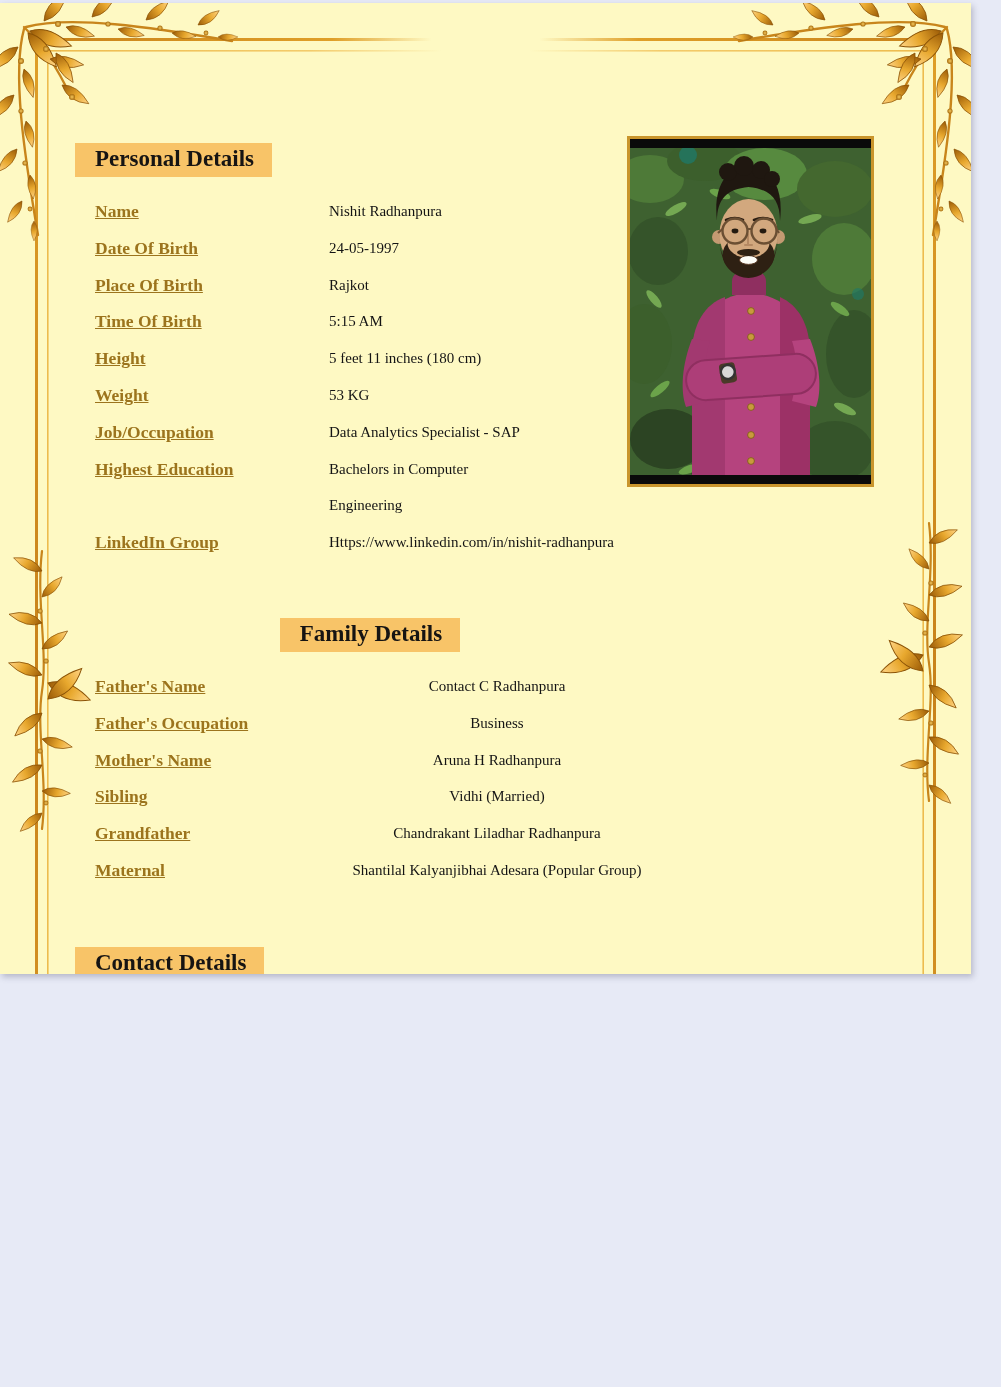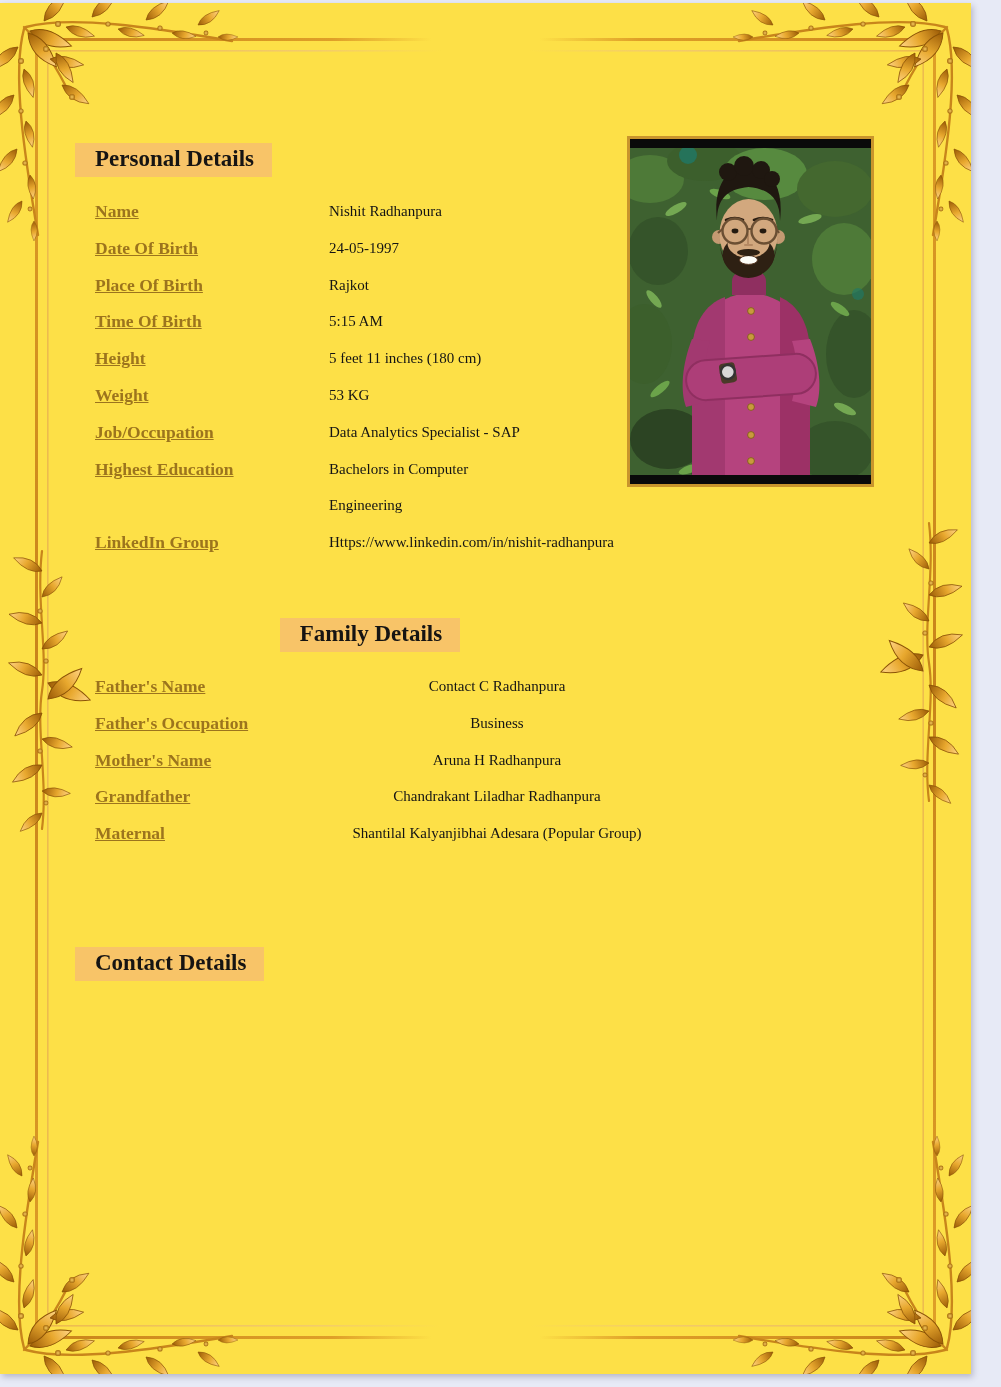--- a/index.html
+++ b/index.html
@@ -5,22 +5,22 @@
   html,body { margin:0; padding:0; }
   body {
     width:1001px; height:1387px;
     background:#E7EAF6;
     position:relative;
     font-family:"Liberation Serif", serif;
     overflow:hidden;
   }
   .page {
     position:absolute; left:0; top:3px;
-    width:971px; height:1371px;
-    background:#fde047;
+    width:971px; height:971px;
+    background:#fef9c3;
     box-shadow:2px 3px 6px rgba(70,70,100,0.30);
     overflow:hidden;
   }
   .frame-svg { position:absolute; inset:0; width:971px; height:1371px; }
 
   .section { position:absolute; left:75px; width:590px; }
   .section-personal { top:140px; }
   .section-family   { top:615px;text-align:center; }
   .section-contact  { top:944px; }
 
@@ -306,20 +306,24 @@
   <div class="row">
     <div class="label">Father's Occupation</div>
     <div class="value">Business</div>
   </div>
 
   <div class="row">
     <div class="label">Mother's Name</div>
     <div class="value">Aruna H Radhanpura</div>
   </div>
 
+  <div class="row">
+    <div class="label">Sibling</div>
+    <div class="value">Vidhi (Married)</div>
+  </div>
 
   <div class="row">
     <div class="label">Grandfather</div>
     <div class="value">Chandrakant Liladhar Radhanpura</div>
   </div>
 
   <div class="row">
     <div class="label">Maternal</div>
     <div class="value">Shantilal Kalyanjibhai Adesara (Popular Group)</div>
   </div>

